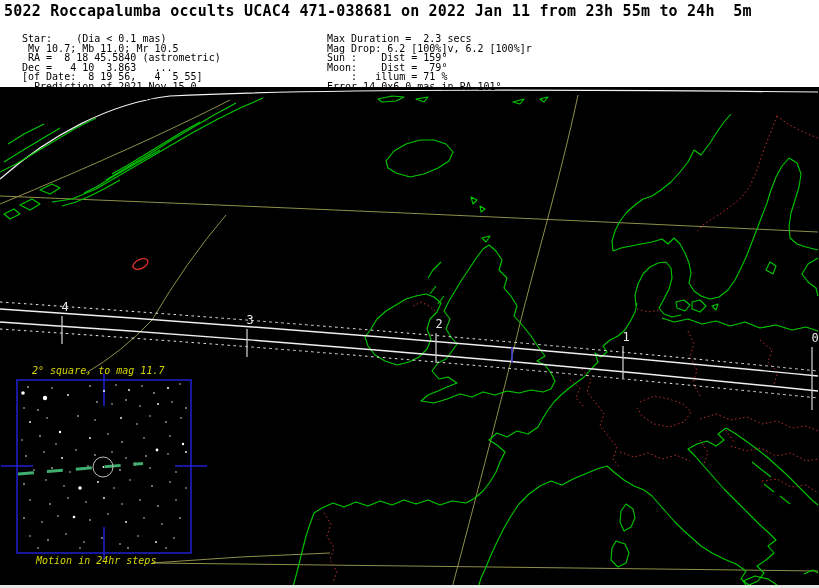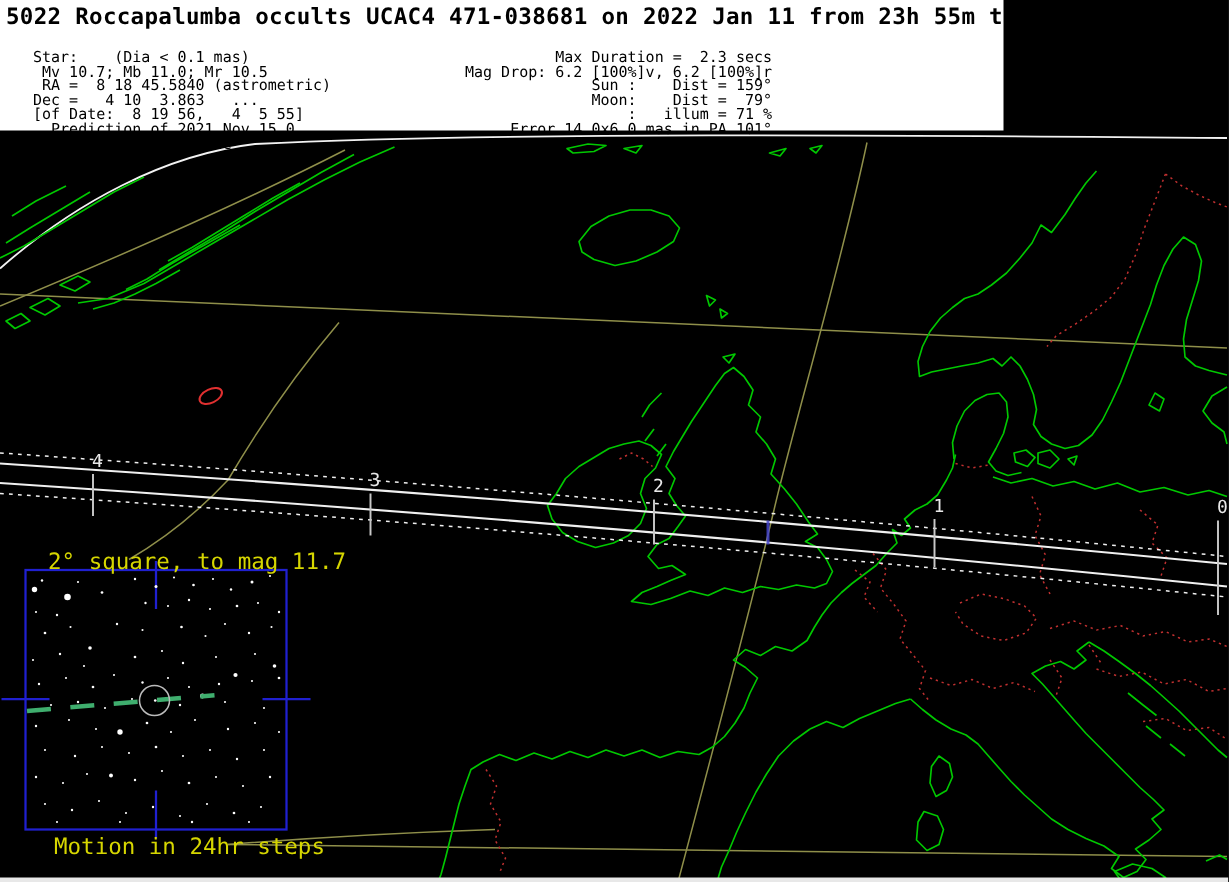--- a/index.html
+++ b/index.html
@@ -1,25 +1,25 @@
 <!DOCTYPE html>
 <html><head>
 <meta charset="utf-8">
 <style>
   html,body{margin:0;padding:0;background:#222;}
   .screen{position:relative;width:819px;height:588px;background:#000;overflow:hidden;
           font-family:"DejaVu Sans Mono","Liberation Mono",monospace;}
   #map-svg{position:absolute;left:0;top:0;width:819px;height:588px;background:#000;}
-  .header{position:absolute;left:0;top:0;width:669px;height:87px;background:#ffffff;color:#000;}
+  .header{position:absolute;left:0;top:0;width:819px;height:87px;background:#ffffff;color:#000;}
   .title{position:absolute;left:4px;top:2px;font-size:15px;font-weight:bold;letter-spacing:0.2px;white-space:pre;}
   .col{position:absolute;top:20px;margin:14px;font-size:10px;line-height:9.6px;white-space:pre;}
   .col.star{left:8px;}
-  .col.event{left:296px;text-align:right;}
+  .col.event{left:313px;}
   .col.ast{left:585px;}
-  .chart-label{position:absolute;color:#d6d600;font-size:15px;white-space:pre;}
+  .chart-label{position:absolute;color:#d6d600;font-size:10px;white-space:pre;font-style:italic;}
   .chart-title{left:32px;top:365px;}
   .chart-footer{left:36px;top:555px;}
   .statusbar{position:absolute;left:4px;top:571px;color:#f0f0f0;font-size:12.5px;white-space:pre;}
   .bottom-strip{position:absolute;left:0;top:585px;width:819px;height:3px;background:#e8e8e8;}
   .maplabel{font-family:"DejaVu Sans Mono","Liberation Mono",monospace;font-size:12px;fill:#e8e8e8;}
 </style>
 </head>
 <body>
 
 <div class="screen">

